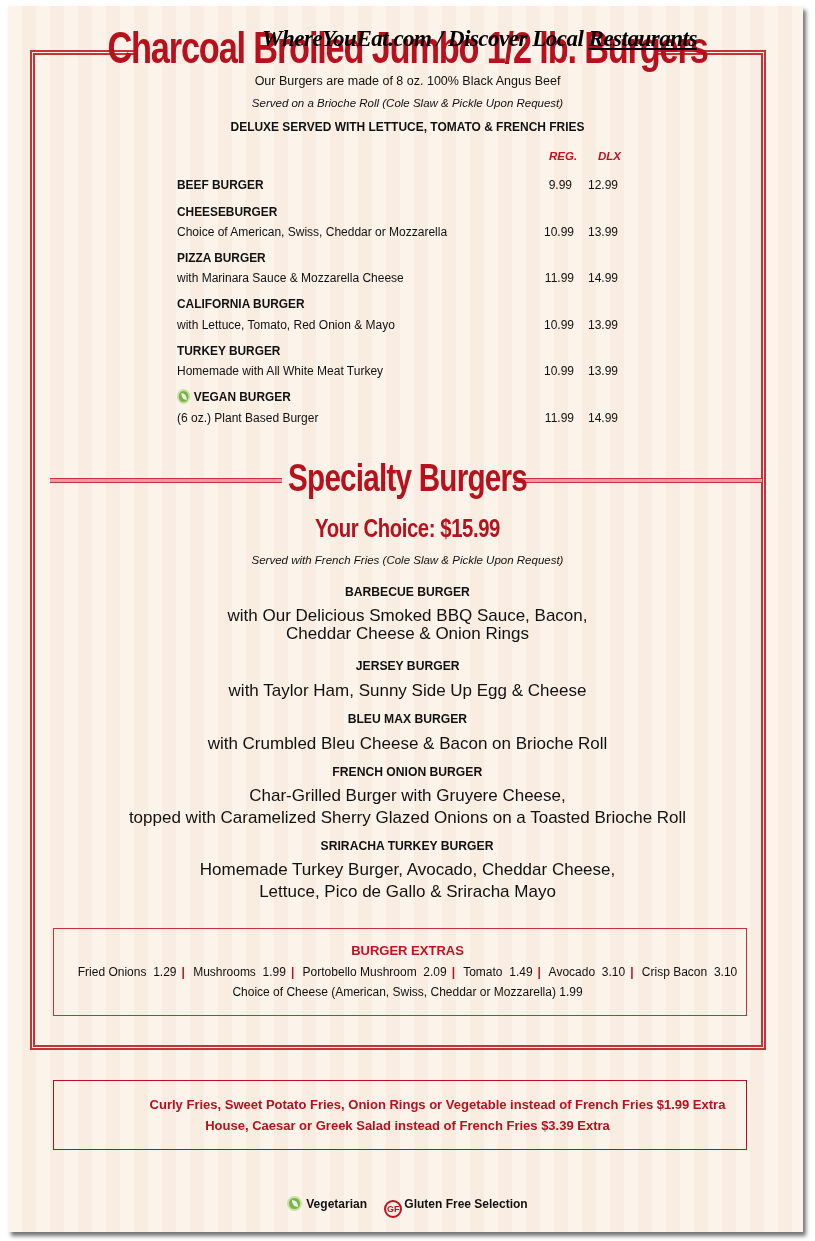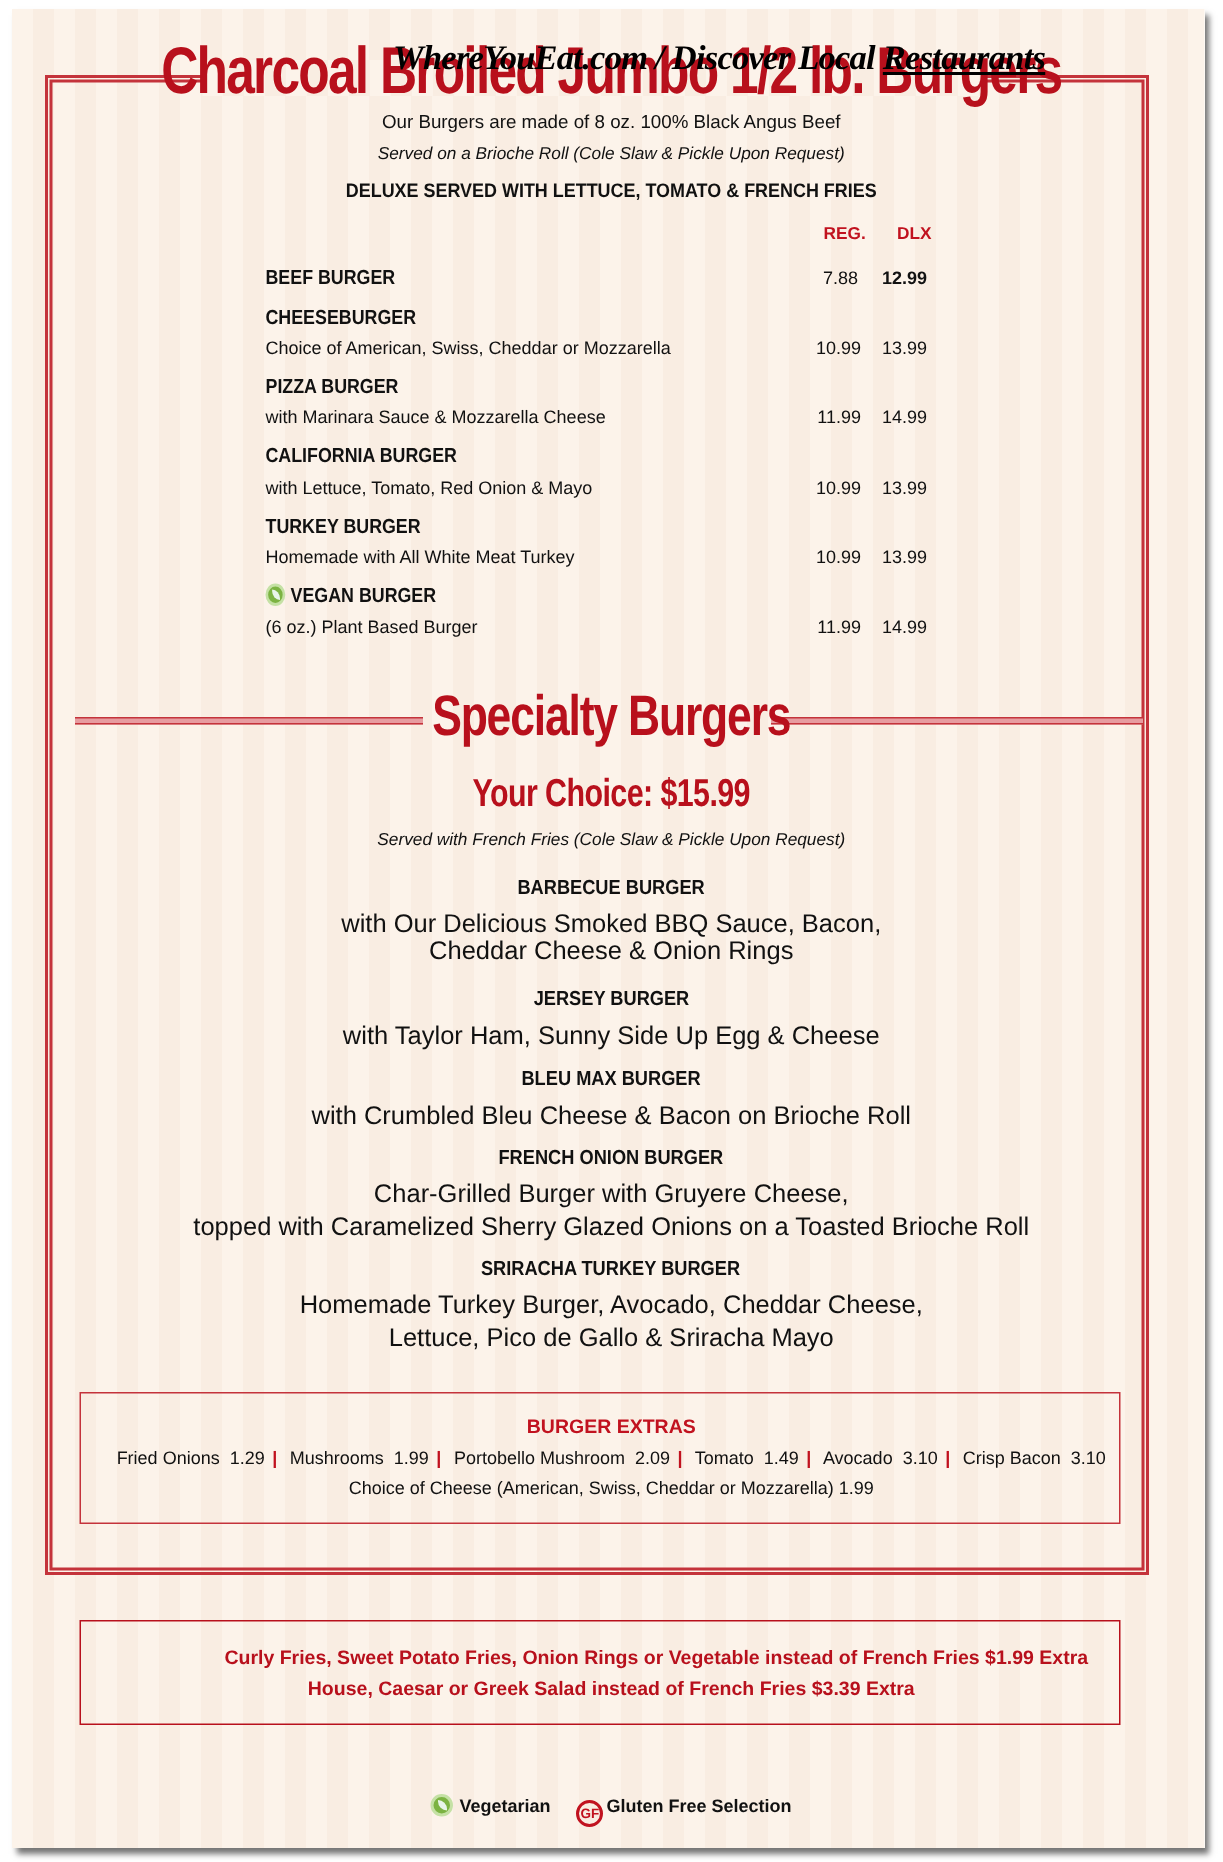--- a/index.html
+++ b/index.html
@@ -31,21 +31,21 @@
       position:absolute; left:262px; top:26px;
       font-family:"Liberation Serif", serif; font-style:italic; font-weight:bold;
       font-size:23px; color:#000; letter-spacing:-0.5px;
     }
     .watermark .u { text-decoration:underline; }
     .center { position:absolute; left:0; width:815px; text-align:center; }
     .intro1 { top:74px; font-size:12.5px; color:#111; }
     .intro2 { top:97px; font-size:11.5px; font-style:italic; color:#111; }
     .intro3 { top:119px; font-size:13px; font-weight:bold; color:#111; transform:scaleX(0.92); }
     .col-head {
-      position:absolute; top:150px; font-size:11.5px; font-weight:bold; color:#c1121f;
+      position:absolute; top:150px; font-size:11.5px; font-weight:bold; color:#c1121f;font-style:italic;
     }
     .item-name {
       position:absolute; left:177px; font-size:13.5px; font-weight:bold; color:#111;
       transform:scaleX(0.88); transform-origin:left;
     }
     .item-desc {
       position:absolute; left:177px; font-size:12px; color:#111;
     }
     .price {
       position:absolute; font-size:12px; color:#111; text-align:right; width:40px;
@@ -112,22 +112,22 @@
 </div>
 
 <div class="center intro1">Our Burgers are made of 8 oz. 100% Black Angus Beef</div>
 <div class="center intro2">Served on a Brioche Roll (Cole Slaw &amp; Pickle Upon Request)</div>
 <div class="center intro3">DELUXE SERVED WITH LETTUCE, TOMATO &amp; FRENCH FRIES</div>
 
 <div class="col-head" style="left:549px;">REG.</div>
 <div class="col-head" style="left:598px;">DLX</div>
 
 <div class="item-name" style="top:177px;">BEEF BURGER</div>
-<div class="price" style="left:532px; top:178px;">7.88</div>
-<div class="price" style="left:578px; top:178px;font-weight:bold;">12.99</div>
+<div class="price" style="left:532px; top:178px;">9.99</div>
+<div class="price" style="left:578px; top:178px;">12.99</div>
 
 <div class="item-name" style="top:204px;">CHEESEBURGER</div>
 <div class="item-desc" style="top:225px;">Choice of American, Swiss, Cheddar or Mozzarella</div>
 <div class="price" style="left:534px; top:225px;">10.99</div>
 <div class="price" style="left:578px; top:225px;">13.99</div>
 
 <div class="item-name" style="top:250px;">PIZZA BURGER</div>
 <div class="item-desc" style="top:271px;">with Marinara Sauce &amp; Mozzarella Cheese</div>
 <div class="price" style="left:534px; top:271px;">11.99</div>
 <div class="price" style="left:578px; top:271px;">14.99</div>

